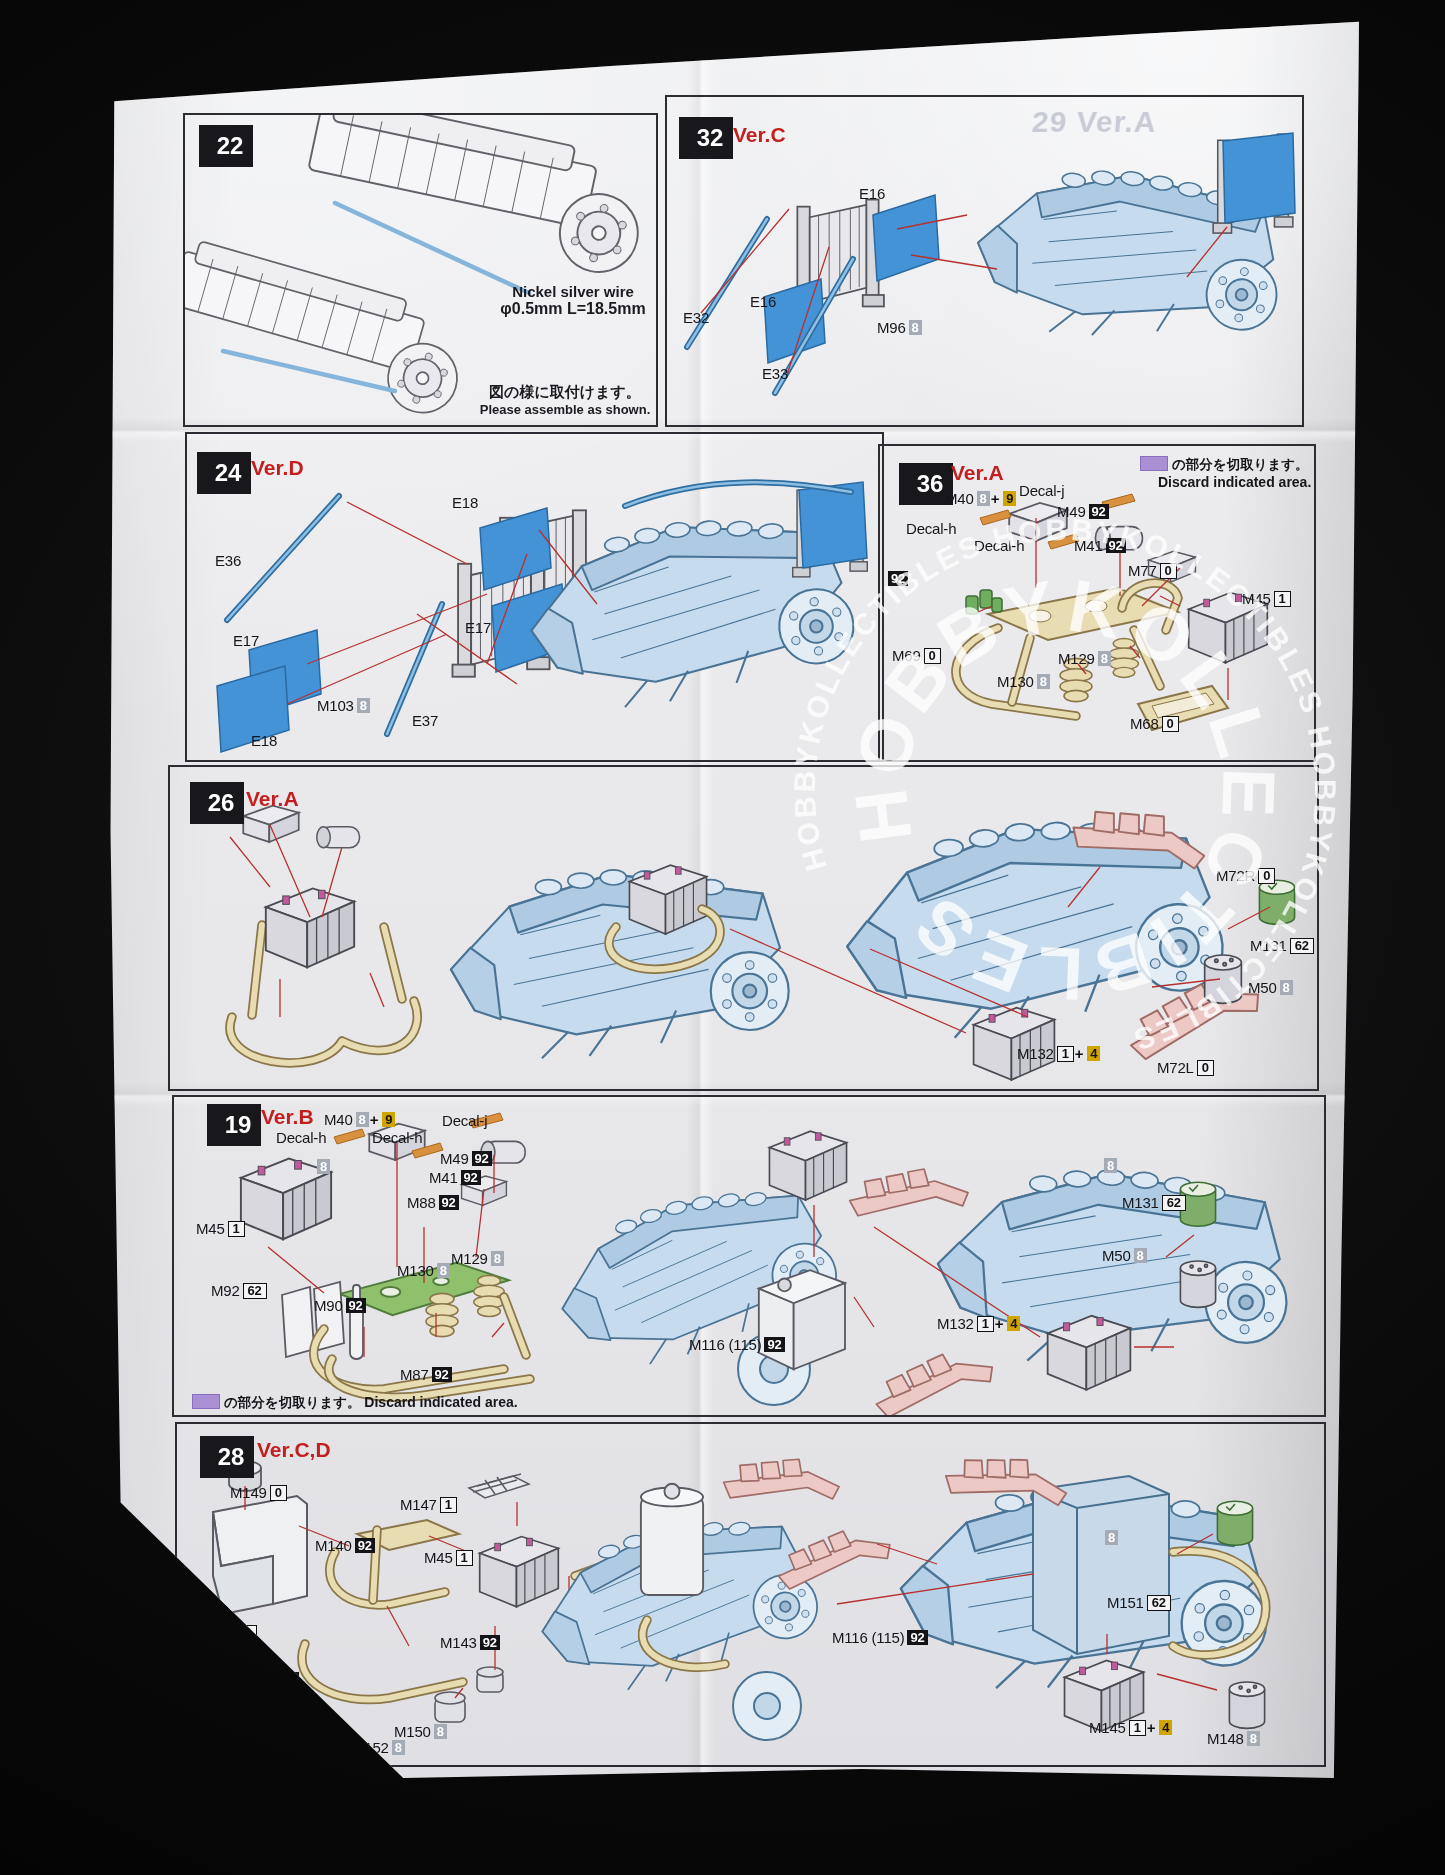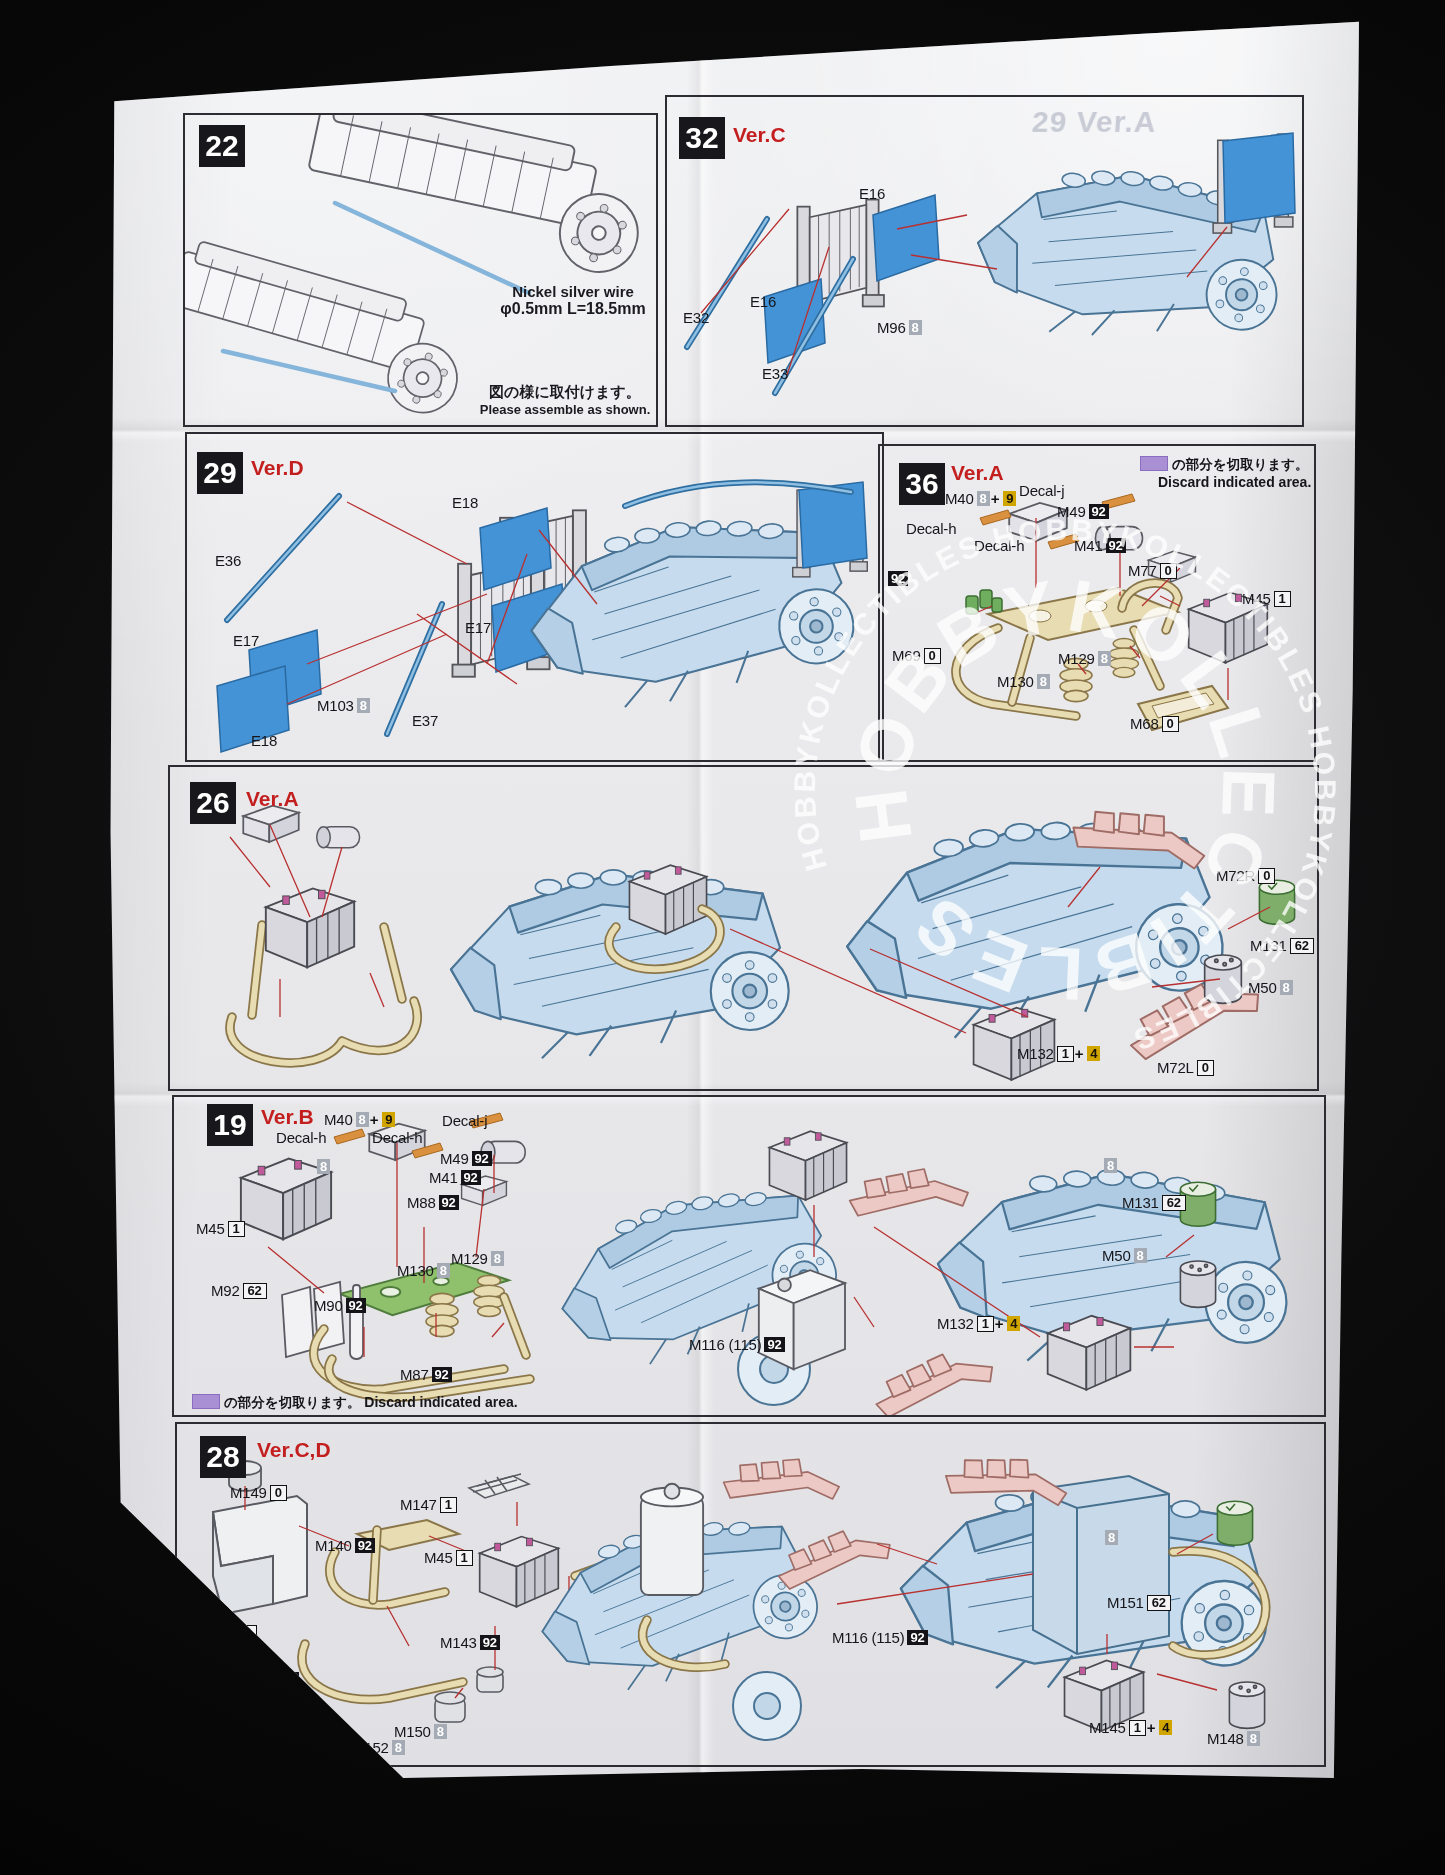--- a/index.html
+++ b/index.html
@@ -13,21 +13,21 @@
       linear-gradient(92deg, rgba(0,0,0,.06), transparent 10%, transparent 86%, rgba(0,0,0,.14)),
       linear-gradient(180deg,#eff0f2 0%,#ebebee 30%,#e7e7ea 62%,#e0e0e4 100%);
     clip-path:polygon(0.5% 4.6%, 40% 2.6%, 82% 0.8%, 99.6% 0.1%, 99.1% 38%, 98.2% 70%, 97.6% 99.6%, 60% 99.1%, 23.5% 99.6%, 1% 84%, 0.2% 46%);}
   .crease{position:absolute;pointer-events:none;}
   .crease-v{left:46%;top:0;width:28px;height:100%;background:linear-gradient(90deg,transparent,rgba(0,0,0,.05) 45%,rgba(255,255,255,.5) 58%,transparent);}
   .crease-h1{left:0;top:398px;height:24px;width:100%;background:linear-gradient(180deg,transparent,rgba(0,0,0,.05) 48%,rgba(255,255,255,.45) 62%,transparent);}
   .crease-h2{left:0;top:1062px;height:24px;width:100%;background:linear-gradient(180deg,transparent,rgba(0,0,0,.045) 48%,rgba(255,255,255,.4) 62%,transparent);}
   .bx{position:absolute;border:2px solid #2c2c32;}
   .bx svg.diag{position:absolute;left:0;top:0;z-index:1;}
   .stepbadge{position:absolute;z-index:6;background:#17171c;color:#fff;font-weight:bold;
-    font-size:30px;width:46px;height:42px;display:flex;align-items:center;justify-content:center;}
+    font-size:24px;width:46px;height:42px;display:flex;align-items:center;justify-content:center;padding-left:8px;}
   .ver{position:absolute;z-index:6;color:#c41f1f;font-weight:bold;font-size:21px;letter-spacing:0;}
   .plabel{position:absolute;z-index:6;font-weight:bold;font-size:15px;color:#15151a;white-space:nowrap;letter-spacing:-0.2px;}
   .plabel b{font-weight:normal;}
   .plabel i{font-style:normal;display:inline-block;font-size:13px;line-height:15px;padding:0 3px;margin-left:3px;vertical-align:1px;font-weight:bold;}
   i.bg{background:#a4abb4;color:#fff;}
   i.bb{background:#141418;color:#fff;}
   i.by{background:#d1a500;color:#17120a;}
   i.bw{background:#f4f4f6;color:#111;border:1.5px solid #111;padding:0 4px;line-height:14px;}
   i.plus{background:none;color:#111;padding:0;margin:0 1px;font-size:15px;vertical-align:0;}
   .note{position:absolute;z-index:6;text-align:center;color:#1a1a20;font-weight:bold;}
@@ -251,21 +251,21 @@
           <path class="rodB" d="M152,62 40,186"></path>
         <path class="rodA" d="M255,170 200,300"></path>
           <path class="rodB" d="M255,170 200,300"></path>
         <use href="#sym-engine" x="330" y="45" width="350" height="240" transform="rotate(-5 505 165)"></use>
         <use href="#sym-rad" x="600" y="42" width="86" height="110"></use>
         <polygon class="panel" points="612,56 676,48 680,124 616,134"></polygon>
         <path class="rodA" d="M438,72 C520,40 600,46 664,58"></path>
           <path class="rodB" d="M438,72 C520,40 600,46 664,58"></path>
         <path class="lead" d="M160,68 280,130 M340,120 300,230 M352,96 410,170 M120,230 300,160 M100,270 260,200 M230,180 330,250"></path>
       </svg>
-      <div class="stepbadge" style="left:10px;top:18px">29</div>
+      <div class="stepbadge" style="left:10px;top:18px">24</div>
       <div class="ver" style="left:64px;top:22px">Ver.D</div>
       <span class="plabel" style="left:28px;top:118px"><b>E36</b></span>
       <span class="plabel" style="left:265px;top:60px"><b>E18</b></span>
       <span class="plabel" style="left:278px;top:185px"><b>E17</b></span>
       <span class="plabel" style="left:46px;top:198px"><b>E17</b></span>
       <span class="plabel" style="left:130px;top:263px"><b>M103</b><i class="bg">8</i></span>
       <span class="plabel" style="left:225px;top:278px"><b>E37</b></span>
       <span class="plabel" style="left:64px;top:298px"><b>E18</b></span>
     </div>
 

